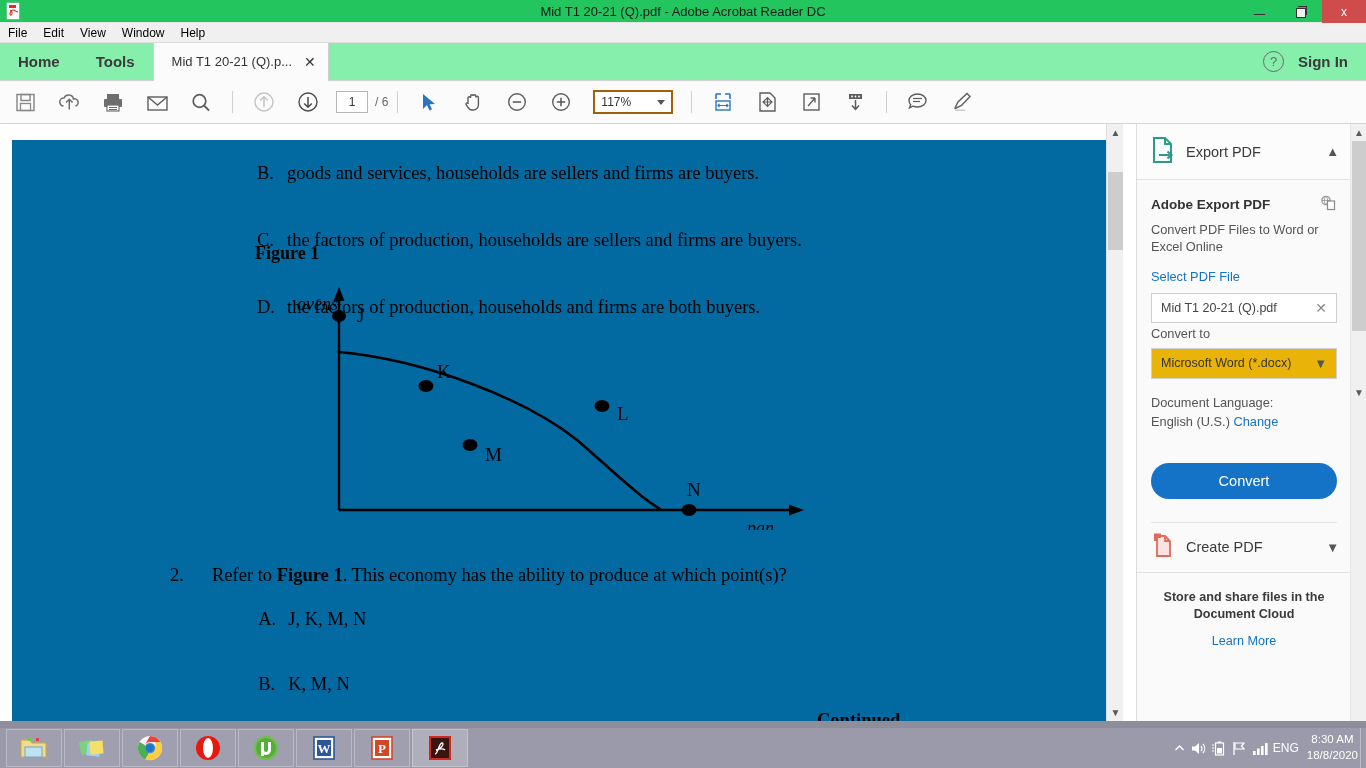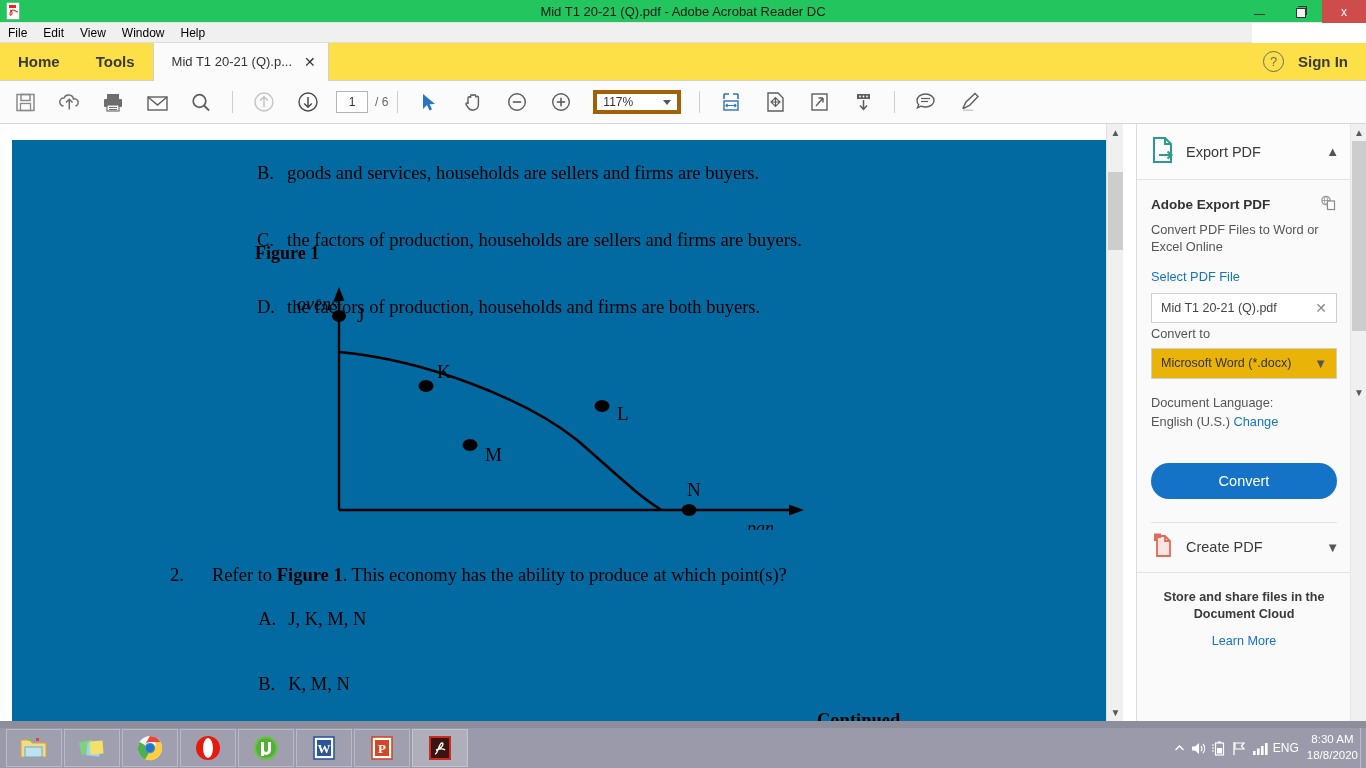--- a/index.html
+++ b/index.html
@@ -43,32 +43,32 @@
     content:''; position:absolute; left:2px; top:0; width:8px; height:8px;
     border:1px solid #333; border-bottom:none; border-left:none;
   }
   .max-glyph2::after {
     content:''; position:absolute; left:0; top:2px; width:8px; height:8px;
     border:1px solid #333; background:#f0f0f0;
   }
 
   
   .menubar {
-    position: absolute; top: 23px; left: 0; width: 1252px; height: 20px;
+    position: absolute; top: 23px; left: 0; width: 1366px; height: 20px;
     background: #f0f0f0; display: flex; align-items: center;
     border-bottom: 1px solid #dcdcdc;
   }
   .menu-item {
     font-size: 12px; color: #000; padding: 0 8px; line-height: 20px;
   }
 
   
   .tabrow {
     position: absolute; top: 43px; left: 0; width: 1366px; height: 38px;
-    background: #fde047; border-bottom: 1px solid #d0d0d0;
+    background: #86efac; border-bottom: 1px solid #d0d0d0;
     display: flex; align-items: stretch;
   }
   .tab-main {
     display: flex; align-items: center; padding: 0 18px;
     font-size: 15px; font-weight: bold; color: #3b3b3b;
   }
   .doc-tab {
     display: flex; align-items: center; gap: 8px;
     padding: 0 12px 0 18px; background: #fbfbfb;
     border-left: 1px solid #d0d0d0; border-right: 1px solid #d0d0d0;
@@ -100,21 +100,21 @@
     display: flex; align-items: center; justify-content: center;
   }
   .tb-sep { width: 1px; height: 22px; background: #cfcfcf; margin: 0 9px; }
   .pagebox {
     width: 32px; height: 22px; border: 1px solid #b5b5b5; background: #fff;
     font-size: 12px; color: #333; text-align: center; line-height: 20px;
     margin-left: 6px;
   }
   .pagetotal { font-size: 12px; color: #666; margin-left: 7px; }
   .zoombox {
-    width: 88px; height: 24px; border: 4px solid #a16207; background: #fff;
+    width: 80px; height: 24px; border: 2px solid #a16207; background: #fff;
     display: flex; align-items: center; justify-content: space-between;
     padding: 0 6px; margin-left: 10px;
   }
   .zoomval { font-size: 12px; color: #333; }
   .caret-dn {
     width: 0; height: 0; border-left: 4px solid transparent; border-right: 4px solid transparent;
     border-top: 5px solid #555;
   }
 
   

